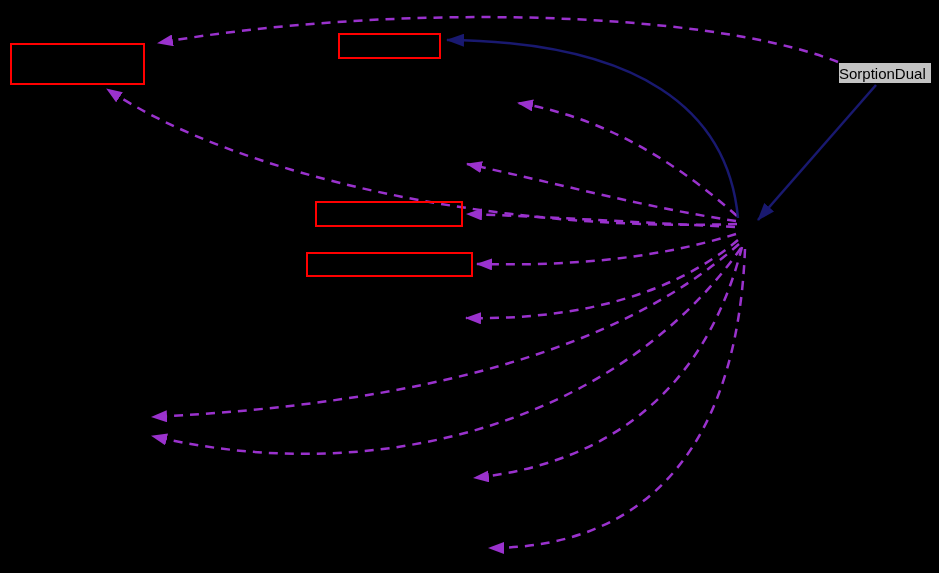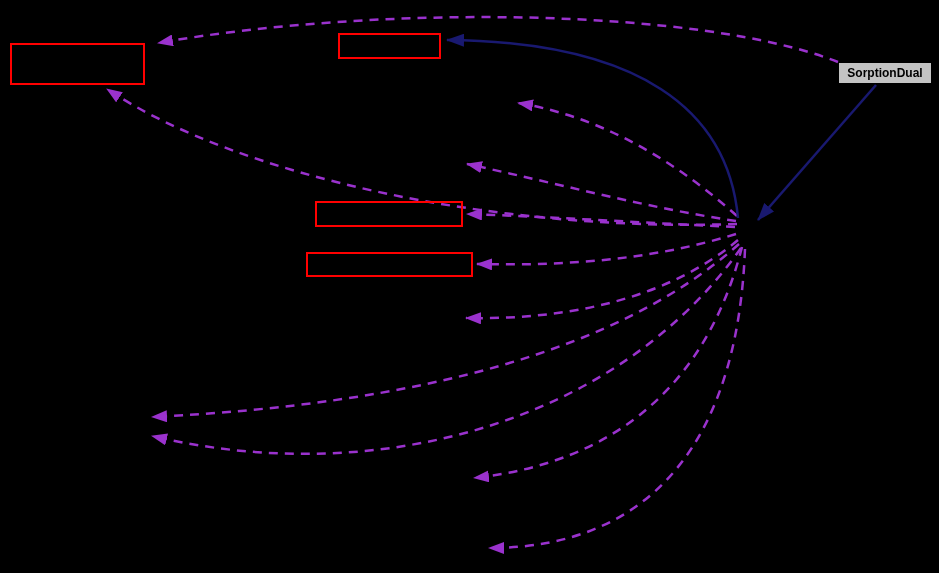--- a/index.html
+++ b/index.html
@@ -25,22 +25,22 @@
   .mh-inherit{fill:var(--c-inherit);}
   .node{
     position:absolute;box-sizing:border-box;
     border:2px solid var(--c-node-border);
     background:transparent;
   }
   .node.current{
     border:1px solid var(--c-cur-border);
     background:var(--c-cur-fill);
     color:var(--c-cur-text);
-    display:flex;align-items:center;justify-content:center;
-    font-size:12px;line-height:1;font-weight:bold;
+    display:flex;align-items:center;justify-content:flex-start;
+    font-size:15px;line-height:1;
   }
   .n-top-left   {left:10px;  top:43px;  width:135px; height:42px;}
   .n-top-center {left:338px; top:33px;  width:103px; height:26px;}
   .n-middle-1   {left:315px; top:201px; width:148px; height:26px;}
   .n-middle-2   {left:306px; top:252px; width:167px; height:25px;}
   .n-current    {left:838px; top:62px;  width:94px;  height:22px;}
 </style>
 </head>
 <body>
 

